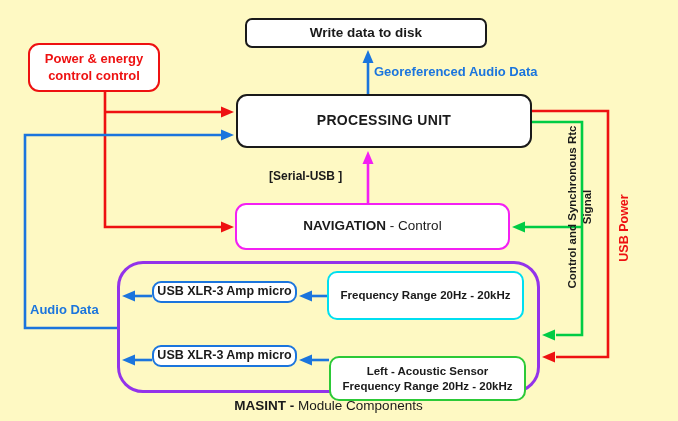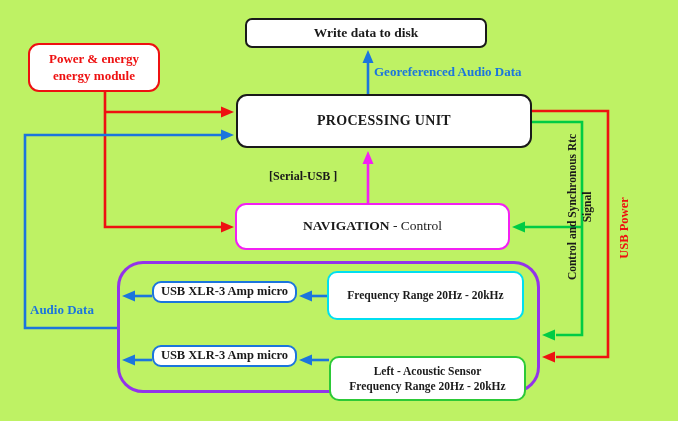--- a/index.html
+++ b/index.html
@@ -1,18 +1,18 @@
 <!DOCTYPE html>
 <html><head>
 <meta charset="utf-8">
 <style>
   html,body{margin:0;padding:0;background:#ffffff;}
   #stage{
-    position:relative;width:678px;height:421px;background:#bef264;overflow:hidden;
-    font-family:Liberation Serif, serif;color:#1a1a1a;
+    position:relative;width:678px;height:421px;background:#fef9c3;overflow:hidden;
+    font-family:Liberation Sans, sans-serif;color:#1a1a1a;
   }
   .box{position:absolute;box-sizing:border-box;background:#ffffff;
        display:flex;flex-direction:column;align-items:center;justify-content:center;
        text-align:center;font-weight:bold;line-height:1.25;}
   .box-write{left:245px;top:18px;width:242px;height:30px;border:2px solid #1a1a1a;border-radius:7px;font-size:13.5px;}
   .box-power{left:28px;top:43px;width:132px;height:49px;border:2px solid #ee1111;border-radius:11px;color:#ee1111;font-size:13px;}
   .box-pu{left:236px;top:94px;width:296px;height:54px;border:2.5px solid #1a1a1a;border-radius:11px;font-size:14px;letter-spacing:.3px;}
   .box-nav{left:235px;top:203px;width:275px;height:47px;border:2px solid #f320f3;border-radius:11px;font-size:13.5px;}
   .box-masint{left:117px;top:261px;width:423px;height:132px;border:3px solid #9333ea;border-radius:26px;background:transparent;}
   .box-usb{left:152px;width:145px;height:22px;border:2.5px solid #1b75dd;border-radius:9px;font-size:12.5px;}
@@ -89,21 +89,21 @@
   </svg>
 
   <div class="box box-masint"></div>
 
   <div class="box box-write">
     <span>Write data to disk</span>
   </div>
 
   <div class="box box-power">
     <span>Power &amp; energy</span>
-    <span>energy module</span>
+    <span>control control</span>
   </div>
 
   <div class="box box-pu">
     <span>PROCESSING UNIT</span>
   </div>
 
   <div class="box box-nav">
     <span class="mix"><b>NAVIGATION</b><span> - Control</span></span>
   </div>
 
@@ -117,20 +117,21 @@
 
   <div class="box box-sensor sensor-right">
     <span>Frequency Range 20Hz - 20kHz</span>
   </div>
 
   <div class="box box-sensor sensor-left">
     <span>Left - Acoustic Sensor</span>
     <span>Frequency Range 20Hz - 20kHz</span>
   </div>
 
+  <div class="lbl lbl-caption"><b>MASINT -</b><span> Module Components</span></div>
 
   <div class="lbl lbl-georef">Georeferenced Audio Data</div>
   <div class="lbl lbl-serial">[Serial-USB ]</div>
   <div class="lbl lbl-audio">Audio Data</div>
 
   <div class="vert vert-control">
     <div>Control and Synchronous Rtc</div>
     <div>Signal</div>
   </div>
 

